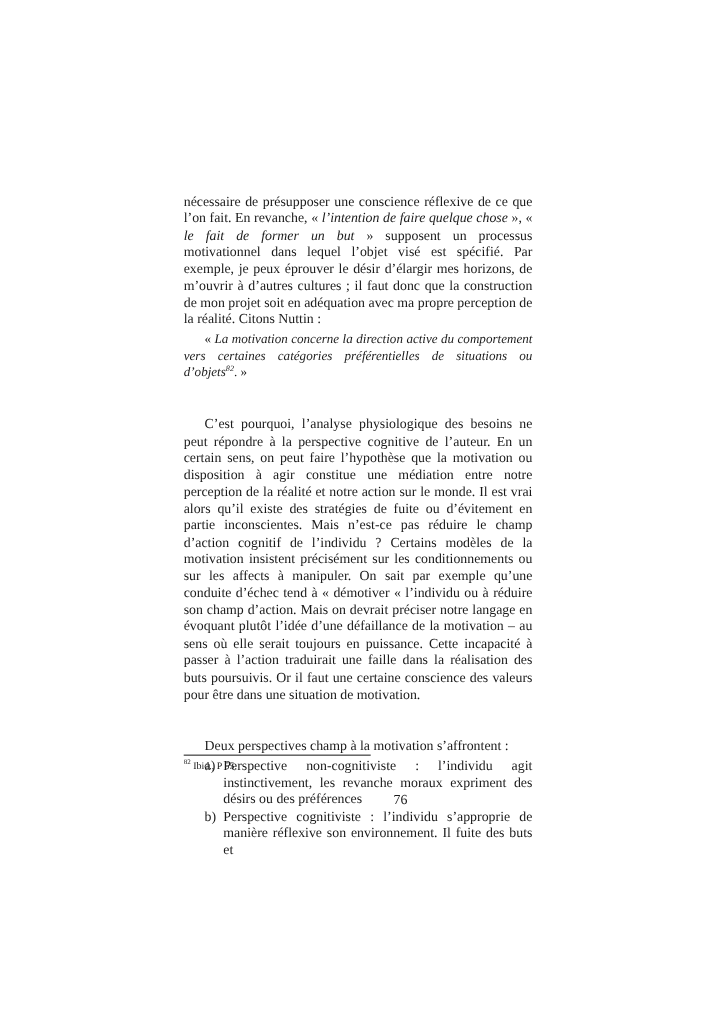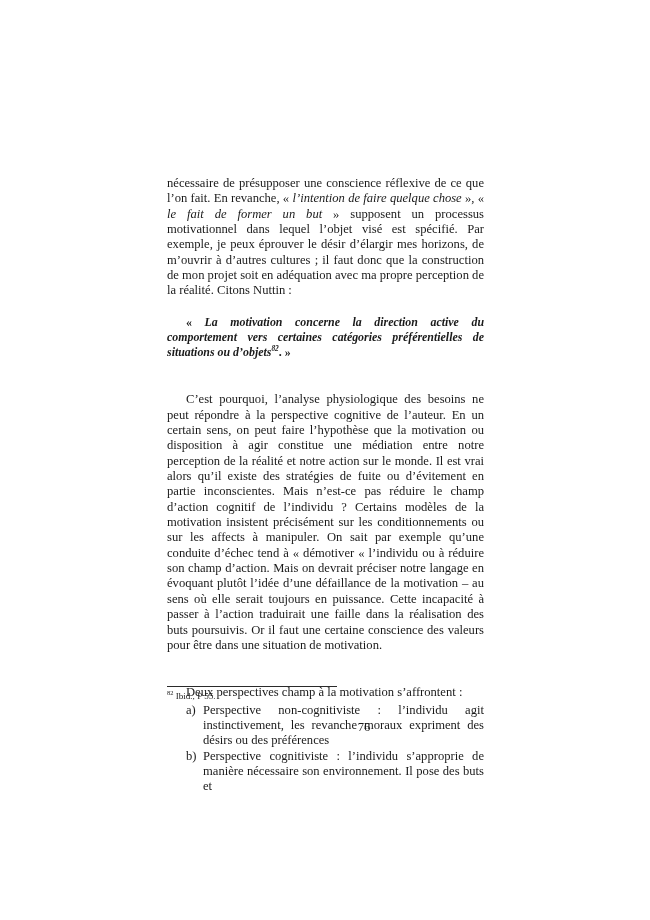--- a/index.html
+++ b/index.html
@@ -44,27 +44,26 @@
   .para-cont {
     text-indent: 0;
   }
 
   .para {
     text-indent: 19px;
     margin-top: 32px;
   }
 
   .quote {
-    margin-top: 16px;
+    margin-top: 2px;
     font-style: italic;
     font-size: 11.9px;
     line-height: 15.2px;
     text-align: justify;
     text-indent: 19px;
-    font-weight: bold;
   }
 
   .quote .nonital {
     font-style: normal;
   }
 
   sup {
     font-size: 7.4px;
     vertical-align: super;
     line-height: 0;
@@ -144,21 +143,21 @@
 
     <p class="para">Deux perspectives champ à la motivation s’affrontent :</p>
 
     <div class="list">
       <div class="list-item">
         <span class="list-marker">a)</span>
         <span class="list-text">Perspective non-cognitiviste : l’individu agit instinctivement, les revanche moraux expriment des désirs ou des préférences</span>
       </div>
       <div class="list-item">
         <span class="list-marker">b)</span>
-        <span class="list-text">Perspective cognitiviste : l’individu s’approprie de manière nécessaire son environnement. Il pose des buts et</span>
+        <span class="list-text">Perspective cognitiviste : l’individu s’approprie de manière réflexive son environnement. Il fuite des buts et</span>
       </div>
     </div>
 
   </div>
 
   <div class="footnote-area">
     <div class="footnote-rule"></div>
     <p class="footnote-text"><sup>82</sup><span> Ibid., P 55.</span></p>
   </div>
 

